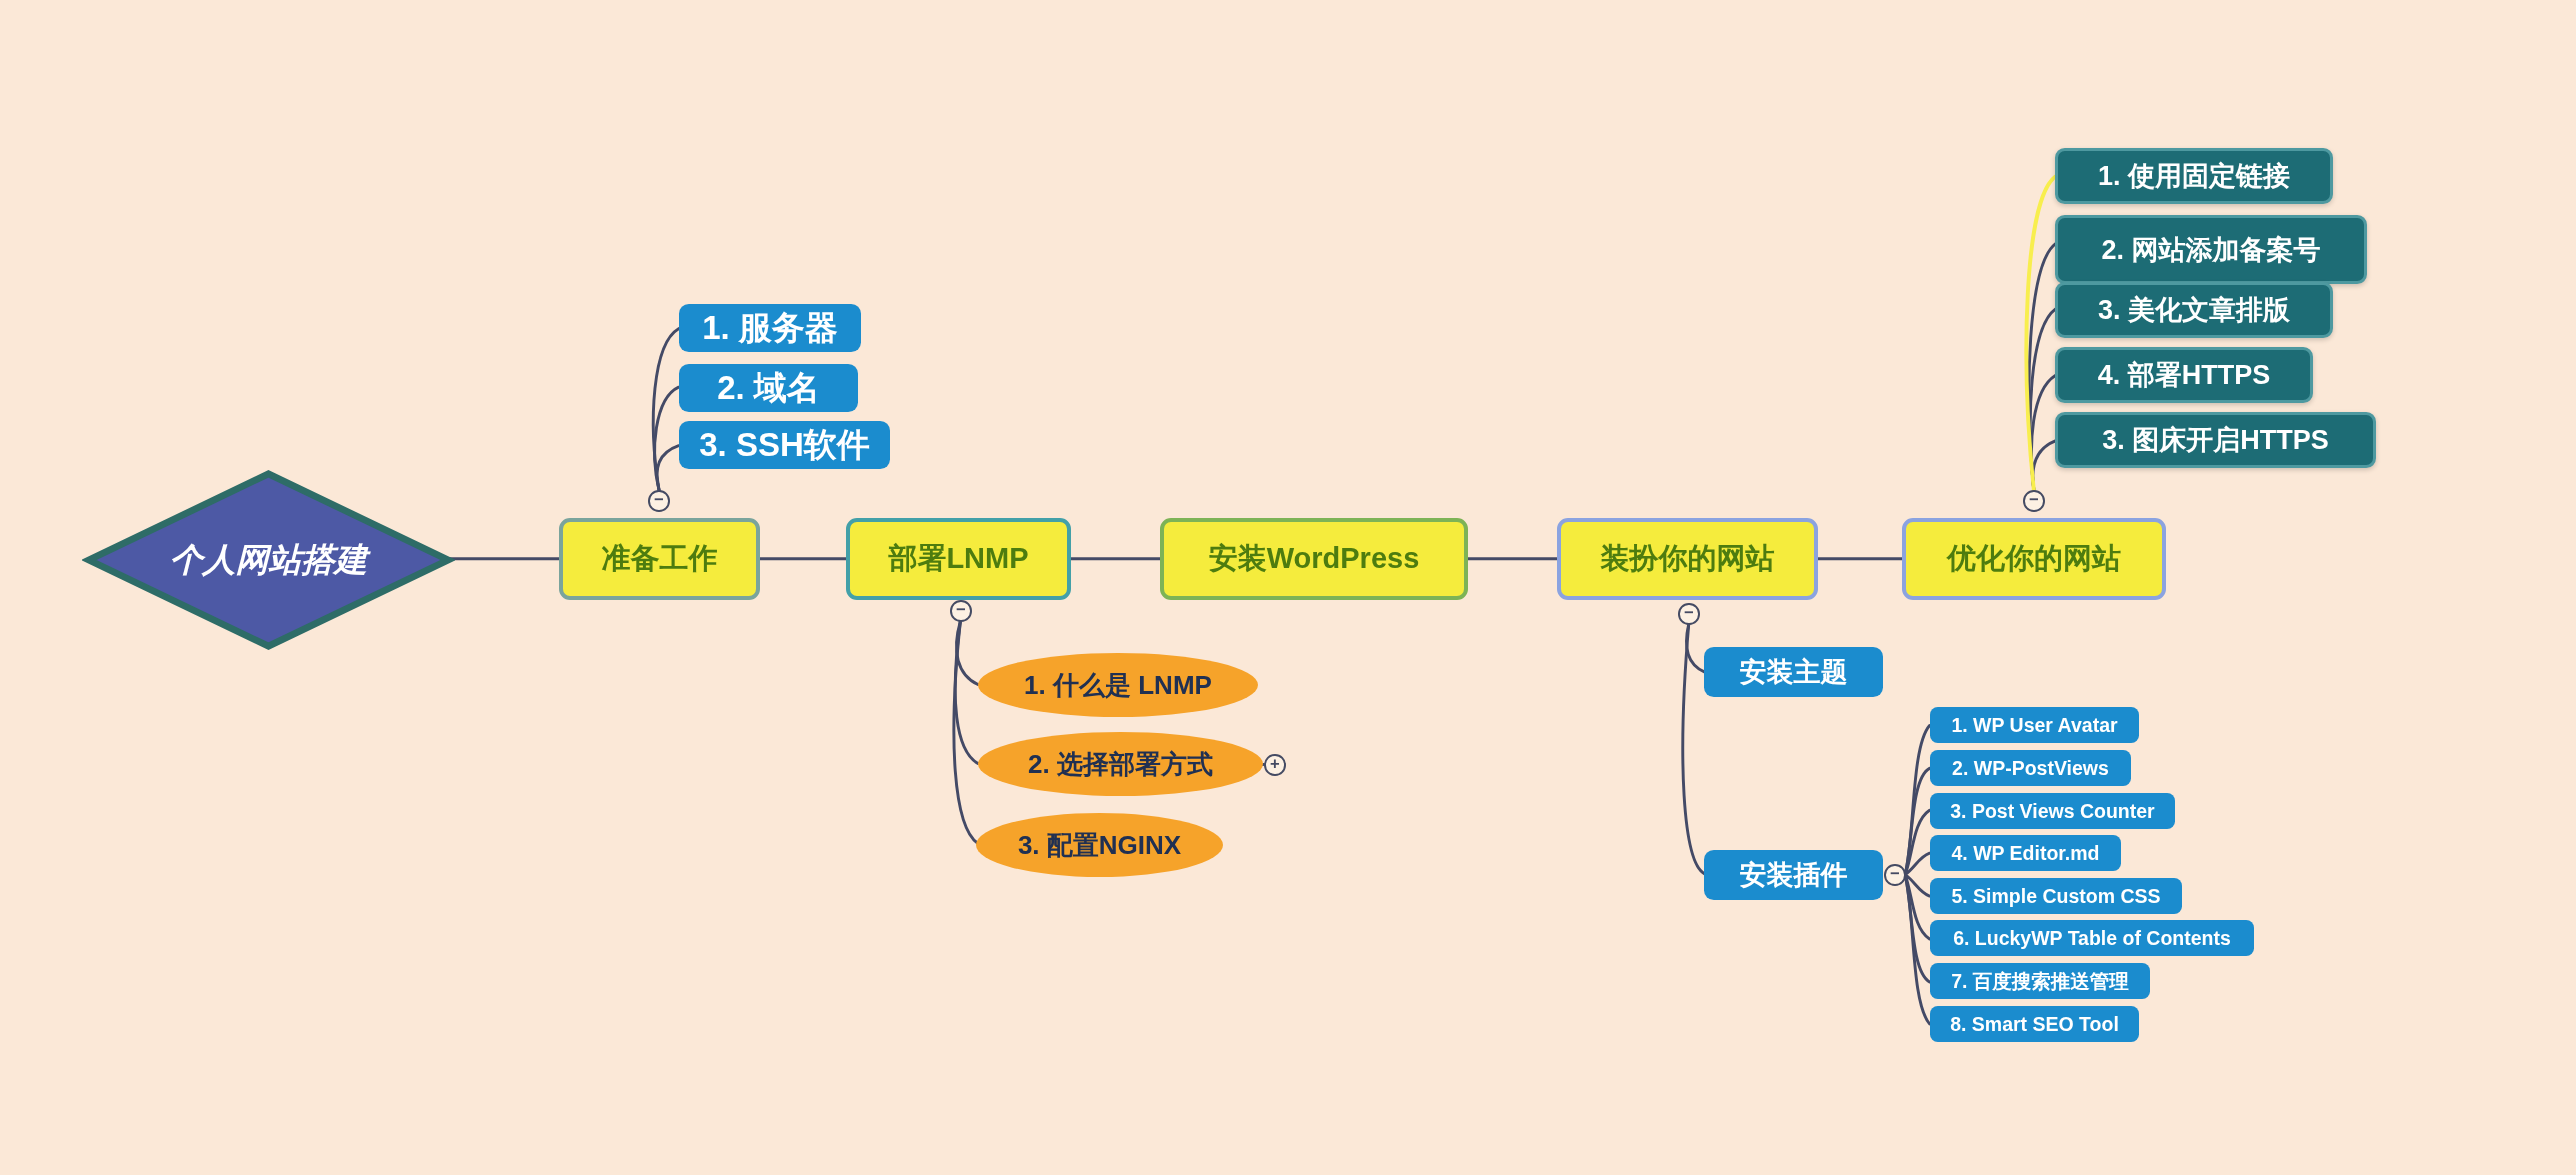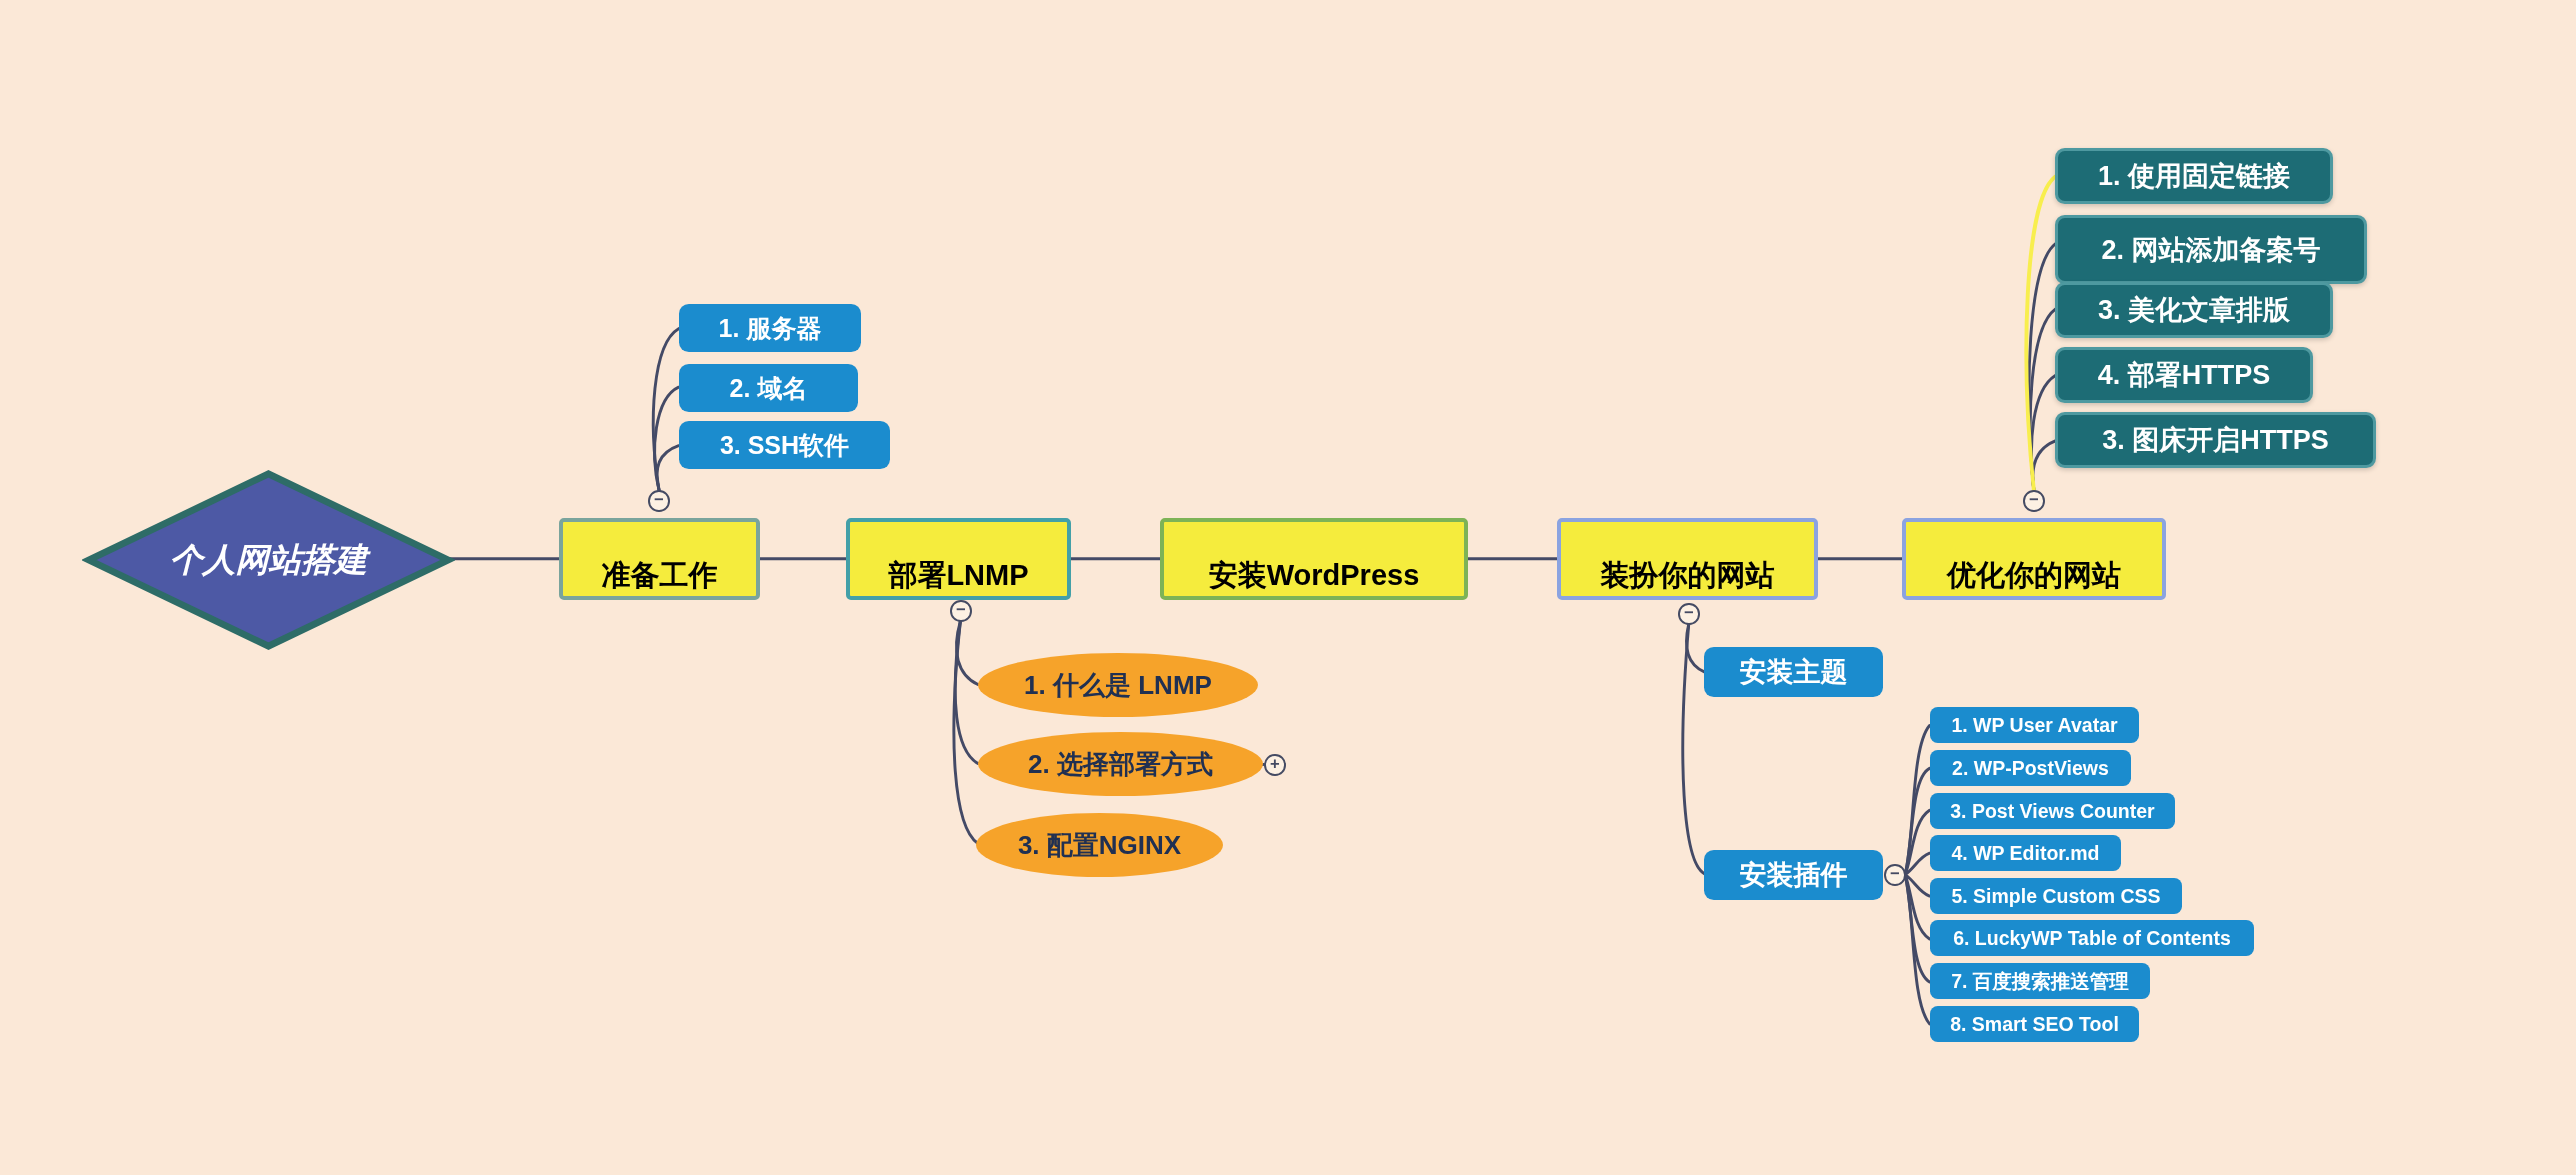--- a/index.html
+++ b/index.html
@@ -18,32 +18,31 @@
     box-sizing: border-box;
     white-space: nowrap;
     z-index: 2;
   }
   .root-node { position: absolute; display: flex; align-items: center; justify-content: center; z-index: 2; font-style: italic; }
   .root-node svg { position: absolute; inset: 0; width: 100%; height: 100%; }
   .root-label { position: relative; z-index: 1; color: #ffffff; font-weight: bold; font-size: 33px; }
   .topic {
     background: #f5ec3d;
     border: 4.9px solid #7aa49c;
-    border-radius: 5px;
-    color: #000000;
+    border-radius: 11px;
+    color: #4d7c0f;
     font-weight: bold;
     font-size: 29px;
-    align-items: flex-end;
   }
   .blue {
     background: #1b8cce;
     border-radius: 9.8px;
     color: #ffffff;
     font-weight: 600;
-    font-size: 25px;
+    font-size: 33px;
   }
   .blue-sub {
     background: #1b8cce;
     border-radius: 9.8px;
     color: #ffffff;
     font-weight: 600;
     font-size: 27px;
   }
   .plugin {
     background: #1b8cce;

